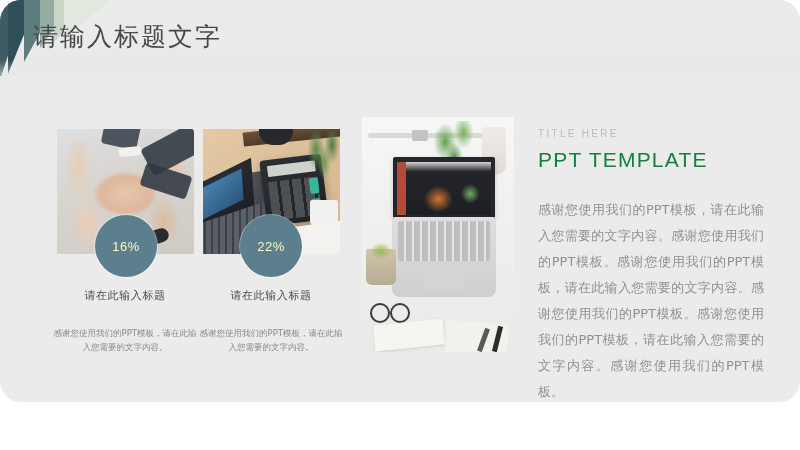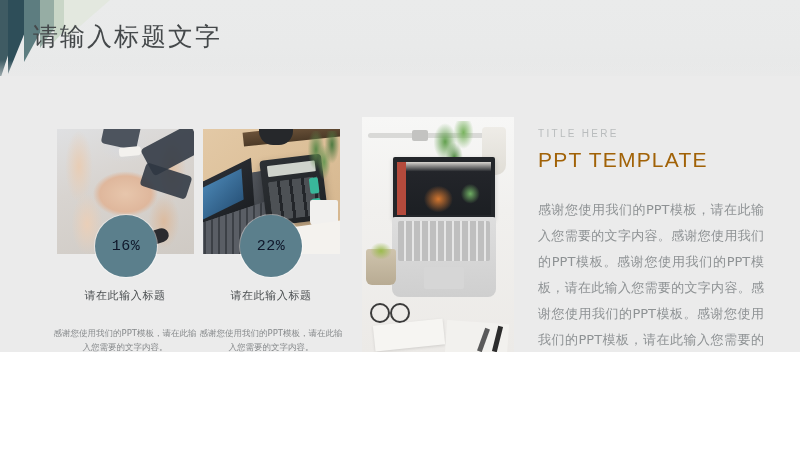--- a/index.html
+++ b/index.html
@@ -6,23 +6,24 @@
     margin: 0;
     padding: 0;
     background: #ffffff;
   }
   body {
     font-family: "Liberation Sans", "DejaVu Sans", sans-serif;
   }
   .slide {
     position: relative;
     width: 800px;
-    height: 352px;
+    height: 402px;
     overflow: hidden;
     background: #ebebeb;
+    border-radius: 21px;
   }
   
   .header-band {
     position: absolute;
     left: 0; top: 0;
     width: 800px;
     height: 76px;
     background: linear-gradient(180deg,#eaebeb 0%, #e9eaea 60%, #e7e8e8 100%);
     overflow: hidden;
   }
@@ -329,28 +330,28 @@
     background:#5a5a5a; transform: rotate(20deg);
   }
 
   
   .pct-circle {
     position: absolute;
     width: 62px;
     height: 62px;
     border-radius: 50%;
     background: #5b7f8c;
-    color: #0f172a;
+    color: #fef9c3;
     display: flex;
     align-items: center;
     justify-content: center;
-    font-size: 15px;
+    font-size: 13px;
     letter-spacing: .5px;
     box-shadow: 0 0 0 1px rgba(255,255,255,.45);
-    font-family: Liberation Mono, monospace;
+    font-family: Liberation Sans, sans-serif;
   }
   .pct-1 { left: 95px; top: 215px; }
   .pct-2 { left: 240px; top: 215px; }
 
   
   .caption-block {
     position: absolute;
     width: 146px;
     text-align: center;
   }
@@ -380,21 +381,21 @@
   .eyebrow {
     font-size: 10px;
     letter-spacing: 2.3px;
     color: #b9bcbd;
     font-family: "Liberation Sans", sans-serif;
   }
   .headline {
     margin-top: 9px;
     font-size: 21px;
     letter-spacing: 1.2px;
-    color: #a16207;
+    color: #15803d;
     font-family: "Liberation Sans", sans-serif;
     font-weight: 400;
   }
   .right-body {
     margin-top: 25px;
     font-size: 13px;
     line-height: 2.0;
     color: #8e9294;
     text-align: justify;
     font-family: "DejaVu Sans", "Liberation Sans", sans-serif;

